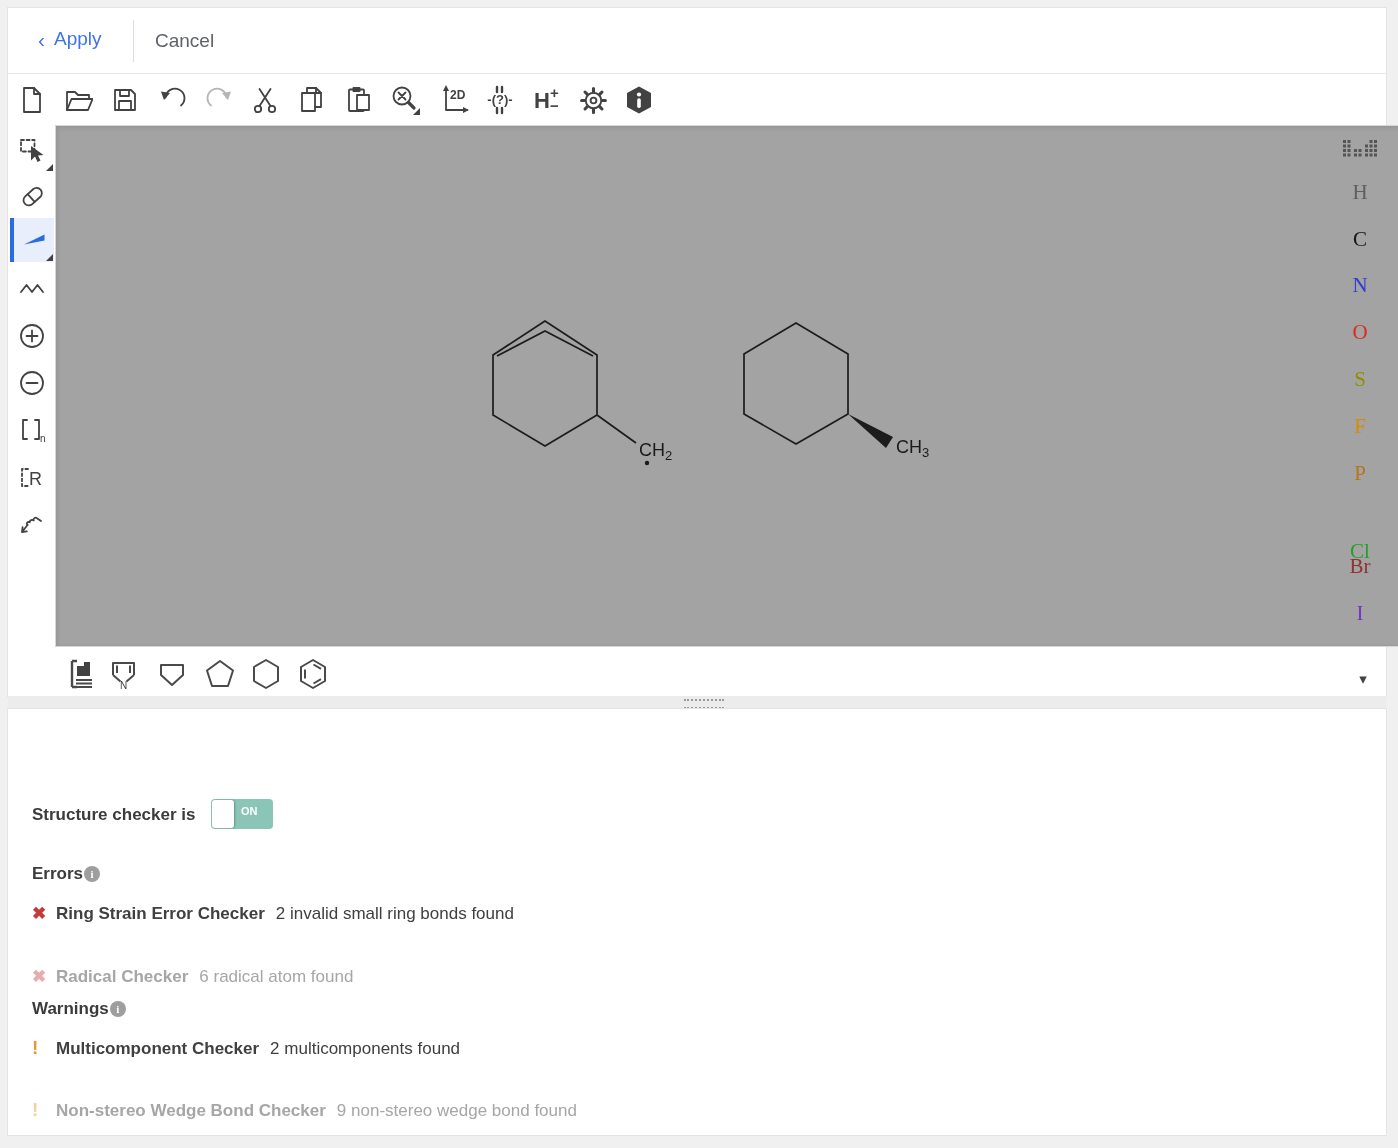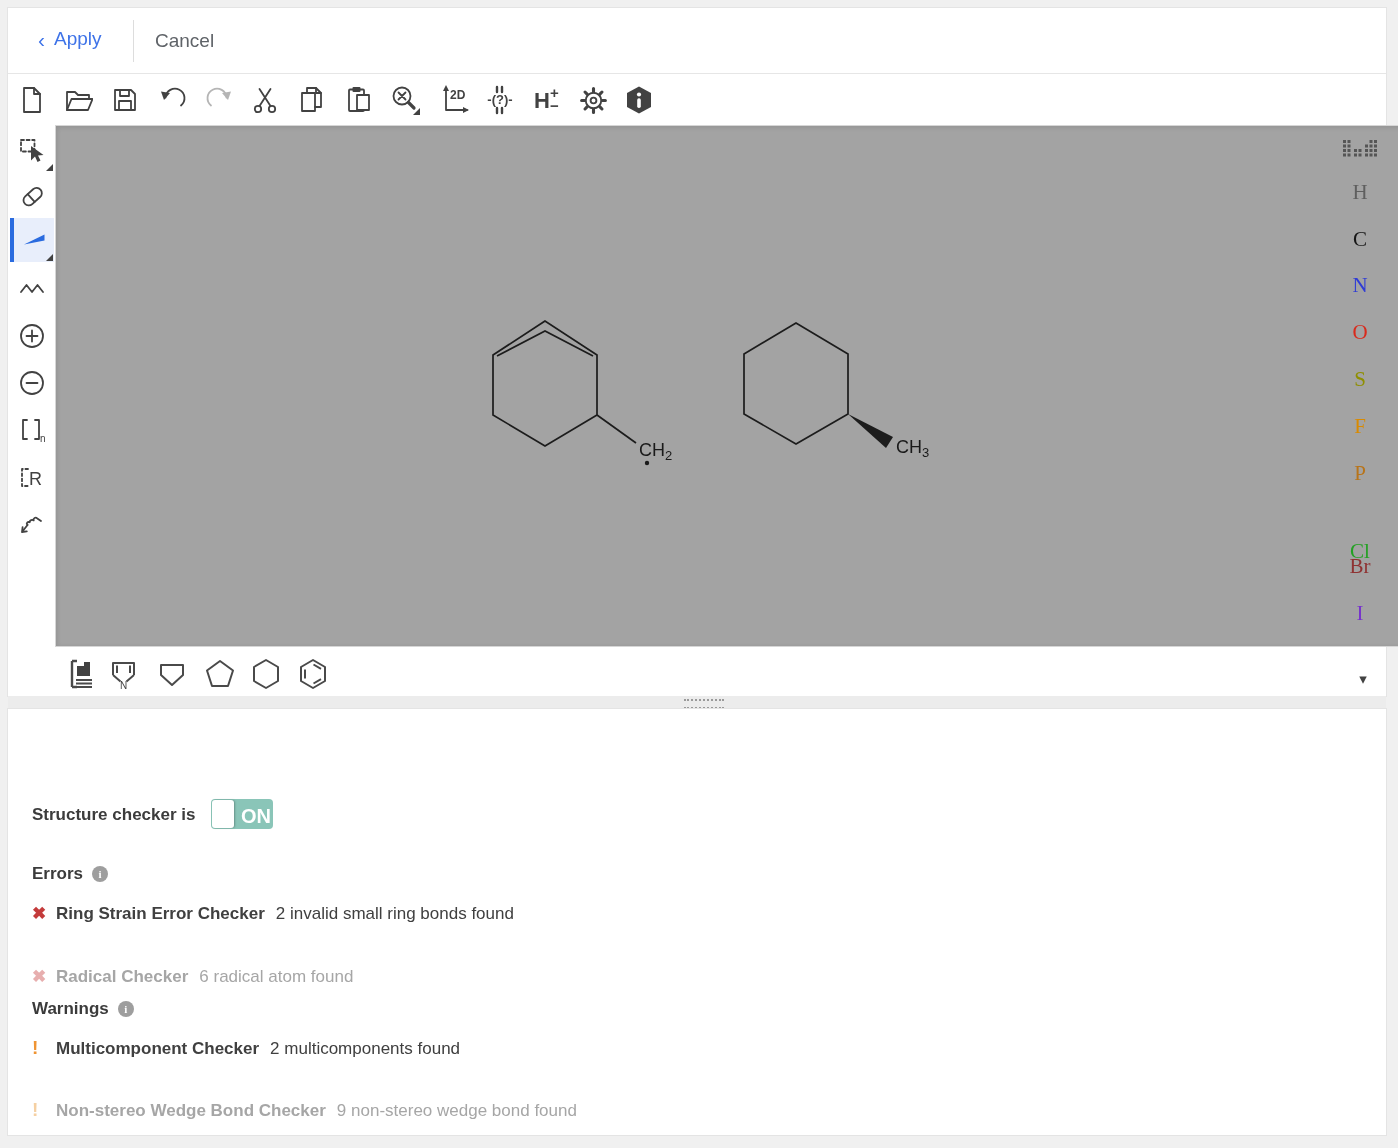--- a/index.html
+++ b/index.html
@@ -48,23 +48,23 @@
   
   .bottom-panel{left:8px;top:709px;width:1378px;height:426px;background:#fff;box-shadow:0 0 0 1px #e4e4e4;}
   .tabsrow{left:0;top:0;width:100%;height:62px;border-bottom:1px solid #e3e3e3;box-sizing:border-box;display:flex;align-items:stretch;padding-left:25px;}
   .tab{display:flex;align-items:center;padding:0 20px;font-size:18px;cursor:pointer;}
   .tab.active{color:#3d6fd7;border-bottom:3px solid #3d6fd7;}
   .tab.inactive{color:#75797e;margin-left:25px;}
 
   .toggle-label{left:24px;top:96px;font-size:17px;font-weight:bold;color:#3c3c3c;}
   .toggle{left:203px;top:90px;width:62px;height:30px;background:#8ac5b8;border-radius:4px;cursor:pointer;}
   .knob{position:absolute;left:1px;top:1px;width:22px;height:28px;background:#fff;border-radius:3px;box-shadow:1px 0 2px rgba(0,0,0,.25);}
-  .on-text{position:absolute;left:30px;top:6px;color:#fff;font-weight:bold;font-size:20px;}
-
-  .sec{left:24px;display:flex;align-items:center;gap:9px;font-size:17px;font-weight:bold;color:#3b3b3b;}
+  .on-text{position:absolute;left:30px;top:6px;color:#fff;font-weight:bold;font-size:11px;}
+
+  .sec{left:24px;display:flex;align-items:center;gap:1px;font-size:17px;font-weight:bold;color:#3b3b3b;}
   .info-dot{width:16px;height:16px;border-radius:50%;background:#9e9e9e;color:#fff;font-size:11px;font-weight:bold;
             display:flex;align-items:center;justify-content:center;font-family:"Liberation Serif",serif;cursor:pointer;}
   .row{left:24px;display:flex;align-items:baseline;font-size:17px;color:#404040;white-space:nowrap;}
   .ric{width:24px;font-weight:bold;}
   .err .ric{color:#c43b3b;}
   .err.faded .ric{color:#e7aeae;}
   .warn .ric{color:#ef9433;font-size:19px;}
   .warn.faded .ric{color:#f5d0a3;}
   .rname{font-weight:bold;margin-right:11px;text-align:right;}
   .faded .rname,.faded .rmsg{color:#a6a6a6;margin-top:25px;}

